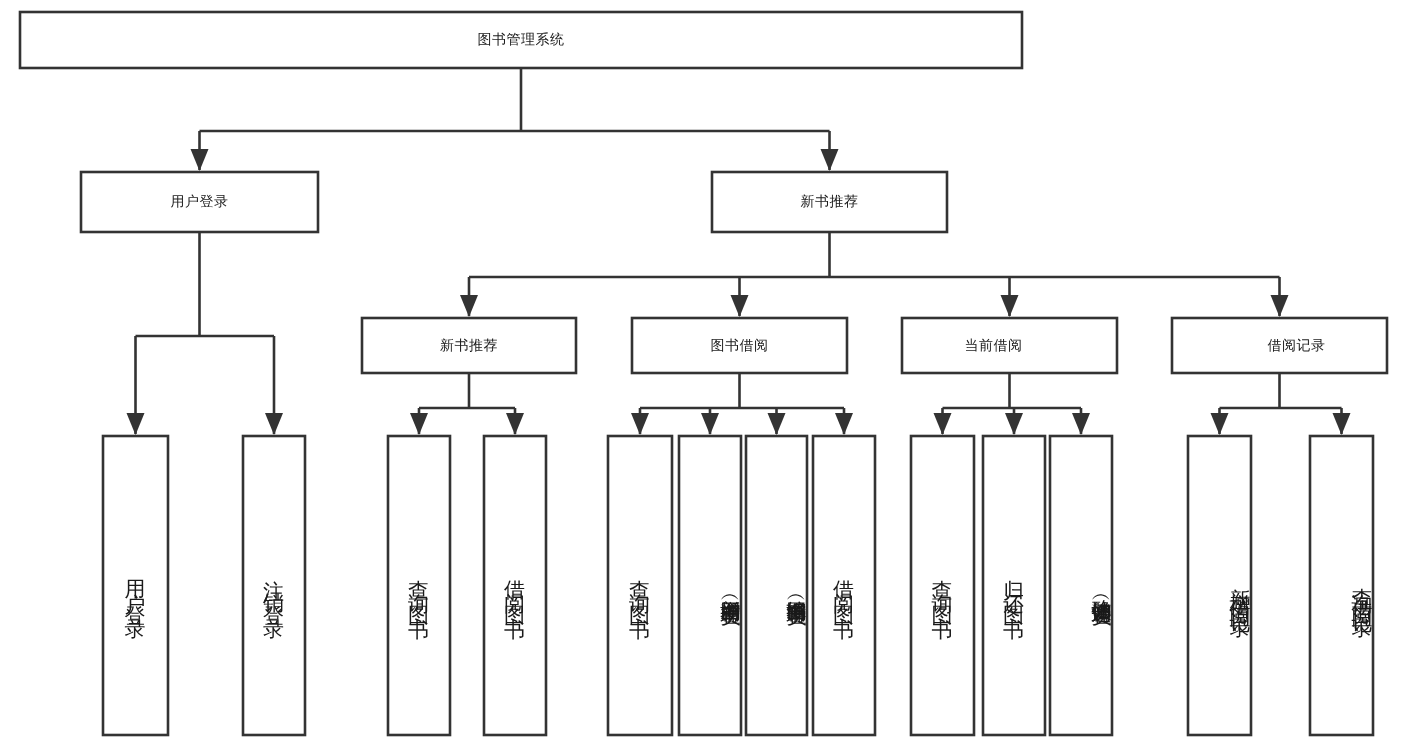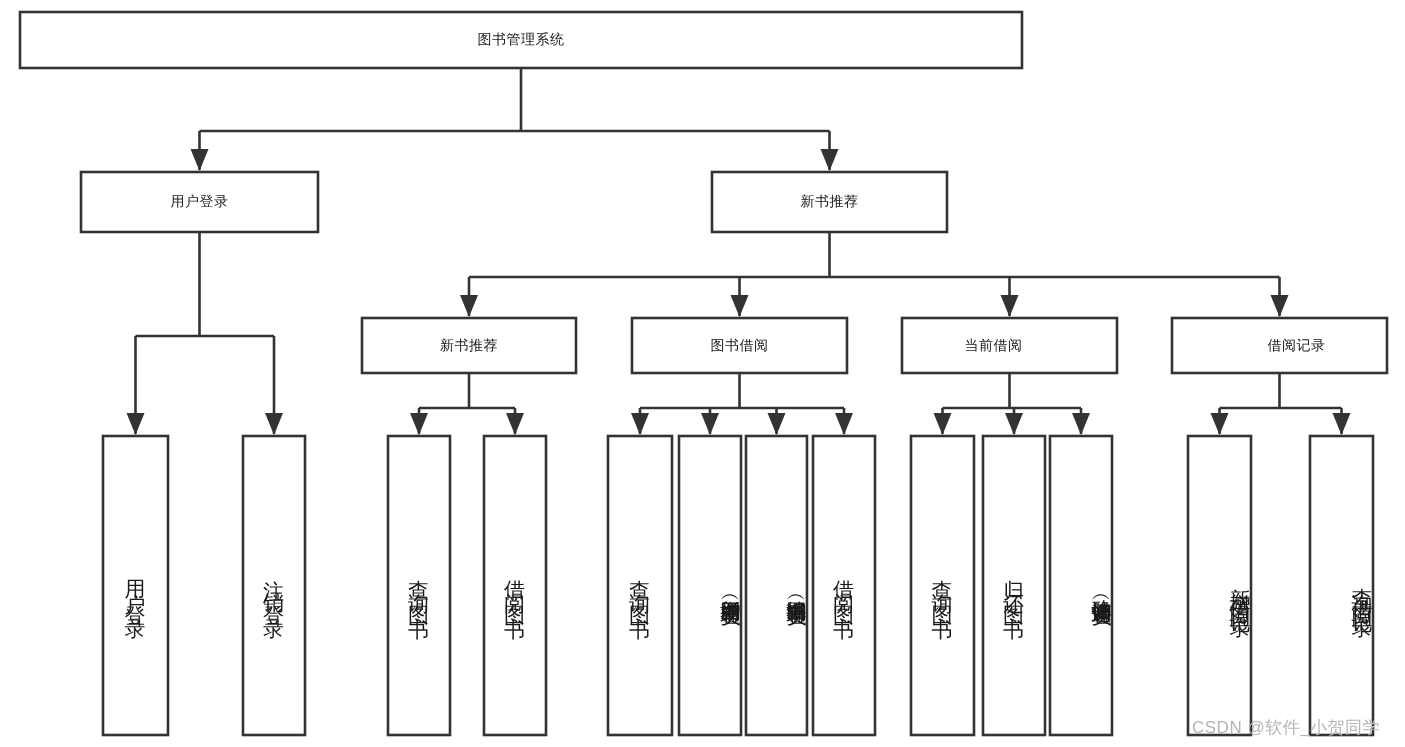--- a/index.html
+++ b/index.html
@@ -170,15 +170,14 @@
       <div class="node-label-v" style="left: 679px; top: 446px; width: 62px; height: 285px; letter-spacing: 1px; font-size: 20px;">新增图书（管理员）</div>
       <div class="node-label-v" style="left: 746px; top: 446px; width: 61px; height: 285px; letter-spacing: 1px; font-size: 20px;">编辑图书（管理员）</div>
       <div class="node-label-v" style="left: 813px; top: 446px; width: 62px; height: 285px; letter-spacing: 13px; align-items: center;">借阅图书</div>
       <div class="node-label-v" style="left: 911px; top: 446px; width: 63px; height: 285px; letter-spacing: 13px; align-items: center;">查询图书</div>
       <div class="node-label-v" style="left: 983px; top: 446px; width: 62px; height: 285px; letter-spacing: 13px; align-items: center;">归还图书</div>
       <div class="node-label-v" style="left: 1050px; top: 446px; width: 62px; height: 285px; letter-spacing: 1px; font-size: 20px;">确认归还（管理员）</div>
       <div class="node-label-v" style="left: 1188px; top: 446px; width: 63px; height: 285px; letter-spacing: 6px;">新增借阅记录</div>
       <div class="node-label-v" style="left: 1310px; top: 446px; width: 63px; height: 285px; letter-spacing: 6px;">查询借阅记录</div>
     </div>
 
-  <div class="watermark" style="left: 1192px; top: 716px; color: rgb(180, 180, 180);">CSDN @软件_小贺同学</div>
 
 </div>
 
 </body></html>

